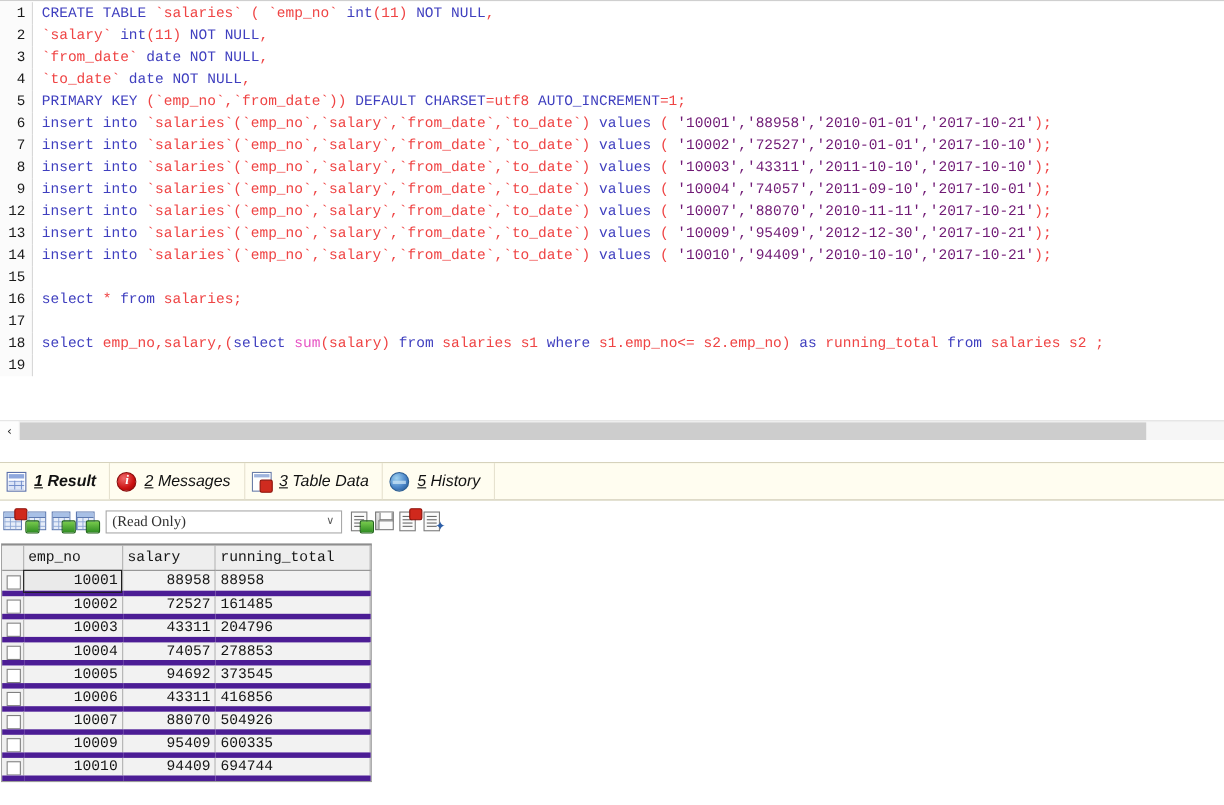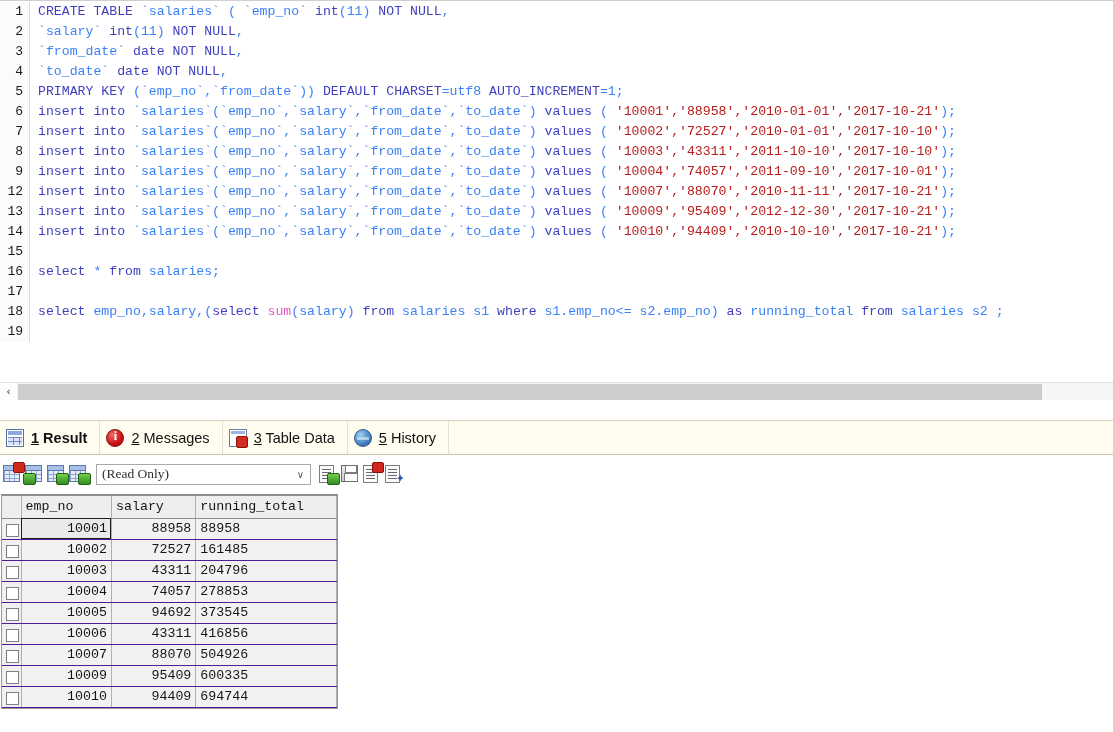--- a/index.html
+++ b/index.html
@@ -53,22 +53,22 @@
     flex: 1 1 auto;
     padding-left: 8px;
     font-family: "Liberation Mono", monospace;
     font-size: 13.2px;
     letter-spacing: 0px;
     color: #000000;
     white-space: pre;
   }
   .kw   { color: #3f3fbf; }
   .fn   { color: #e754c4; }
-  .str  { color: #b91c1c; text-align: center; }
-  .plain{ color: #3b82f6; }
+  .str  { color: #701a75; text-align: center; }
+  .plain{ color: #ef4444; }
 
   
   .hscroll {
     position: absolute;
     left: 0; top: 382px;
     width: 1113px; height: 18px;
     background: #f4f4f4;
     border-top: 1px solid #e2e2e2;
     box-sizing: border-box;
   }
@@ -98,20 +98,21 @@
   .tabstrip {
     position: absolute;
     left: 0; top: 420px;
     width: 1113px; height: 35px;
     background: #fffdf0;
     border-top: 1px solid #d6d2bc;
     border-bottom: 1px solid #c8c4ae;
     box-sizing: border-box;
     display: flex;
     align-items: center;
+    font-style: italic;
   }
   .tab {
     display: flex;
     align-items: center;
     height: 33px;
     padding: 0 12px 0 6px;
     box-sizing: border-box;
     cursor: default;
     border-right: 1px solid #e6e2cf;
   }
@@ -361,21 +362,21 @@
   }
   table.resgrid {
     border-collapse: collapse;
     table-layout: fixed;
     width: 335px;
     font-family: "Liberation Mono", monospace;
     font-size: 13.3px;
   }
   table.resgrid th, table.resgrid td {
     border-right: 1px solid #b0b0b0;
-    border-bottom: 1px solid #4c1d95;
+    border-bottom: 5px solid #4c1d95;
     height: 21px;
     box-sizing: border-box;
     padding: 0 4px;
     overflow: hidden;
     white-space: nowrap;
     color: #151515;
   }
   table.resgrid th {
     background: #eeeeee;
     border-bottom: 1px solid #8d8d8d;

